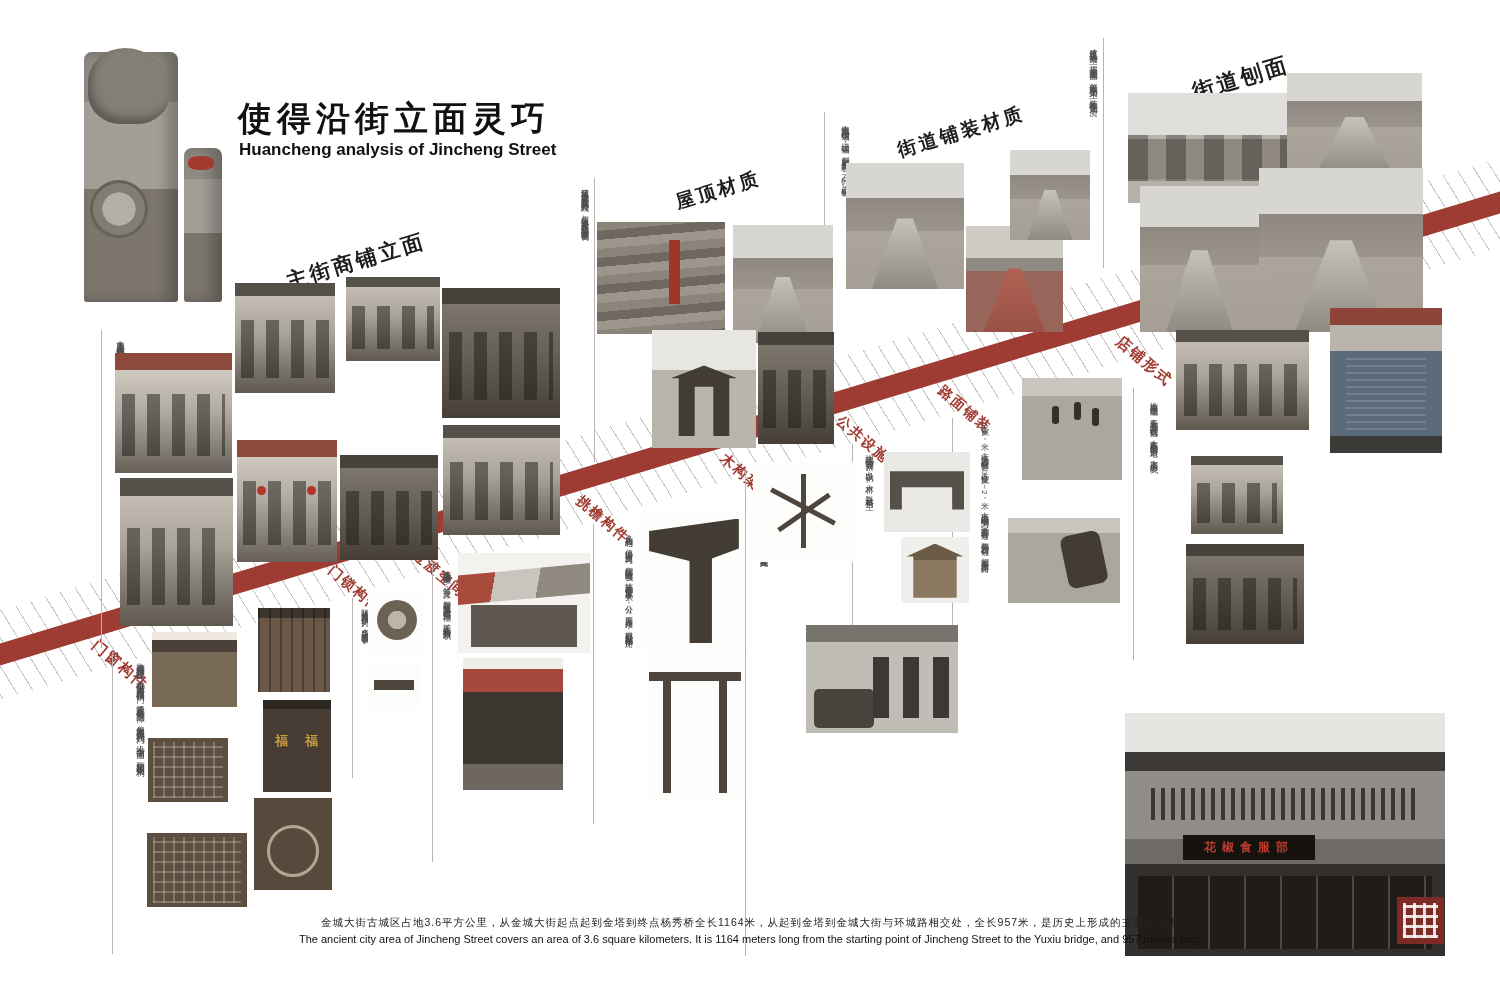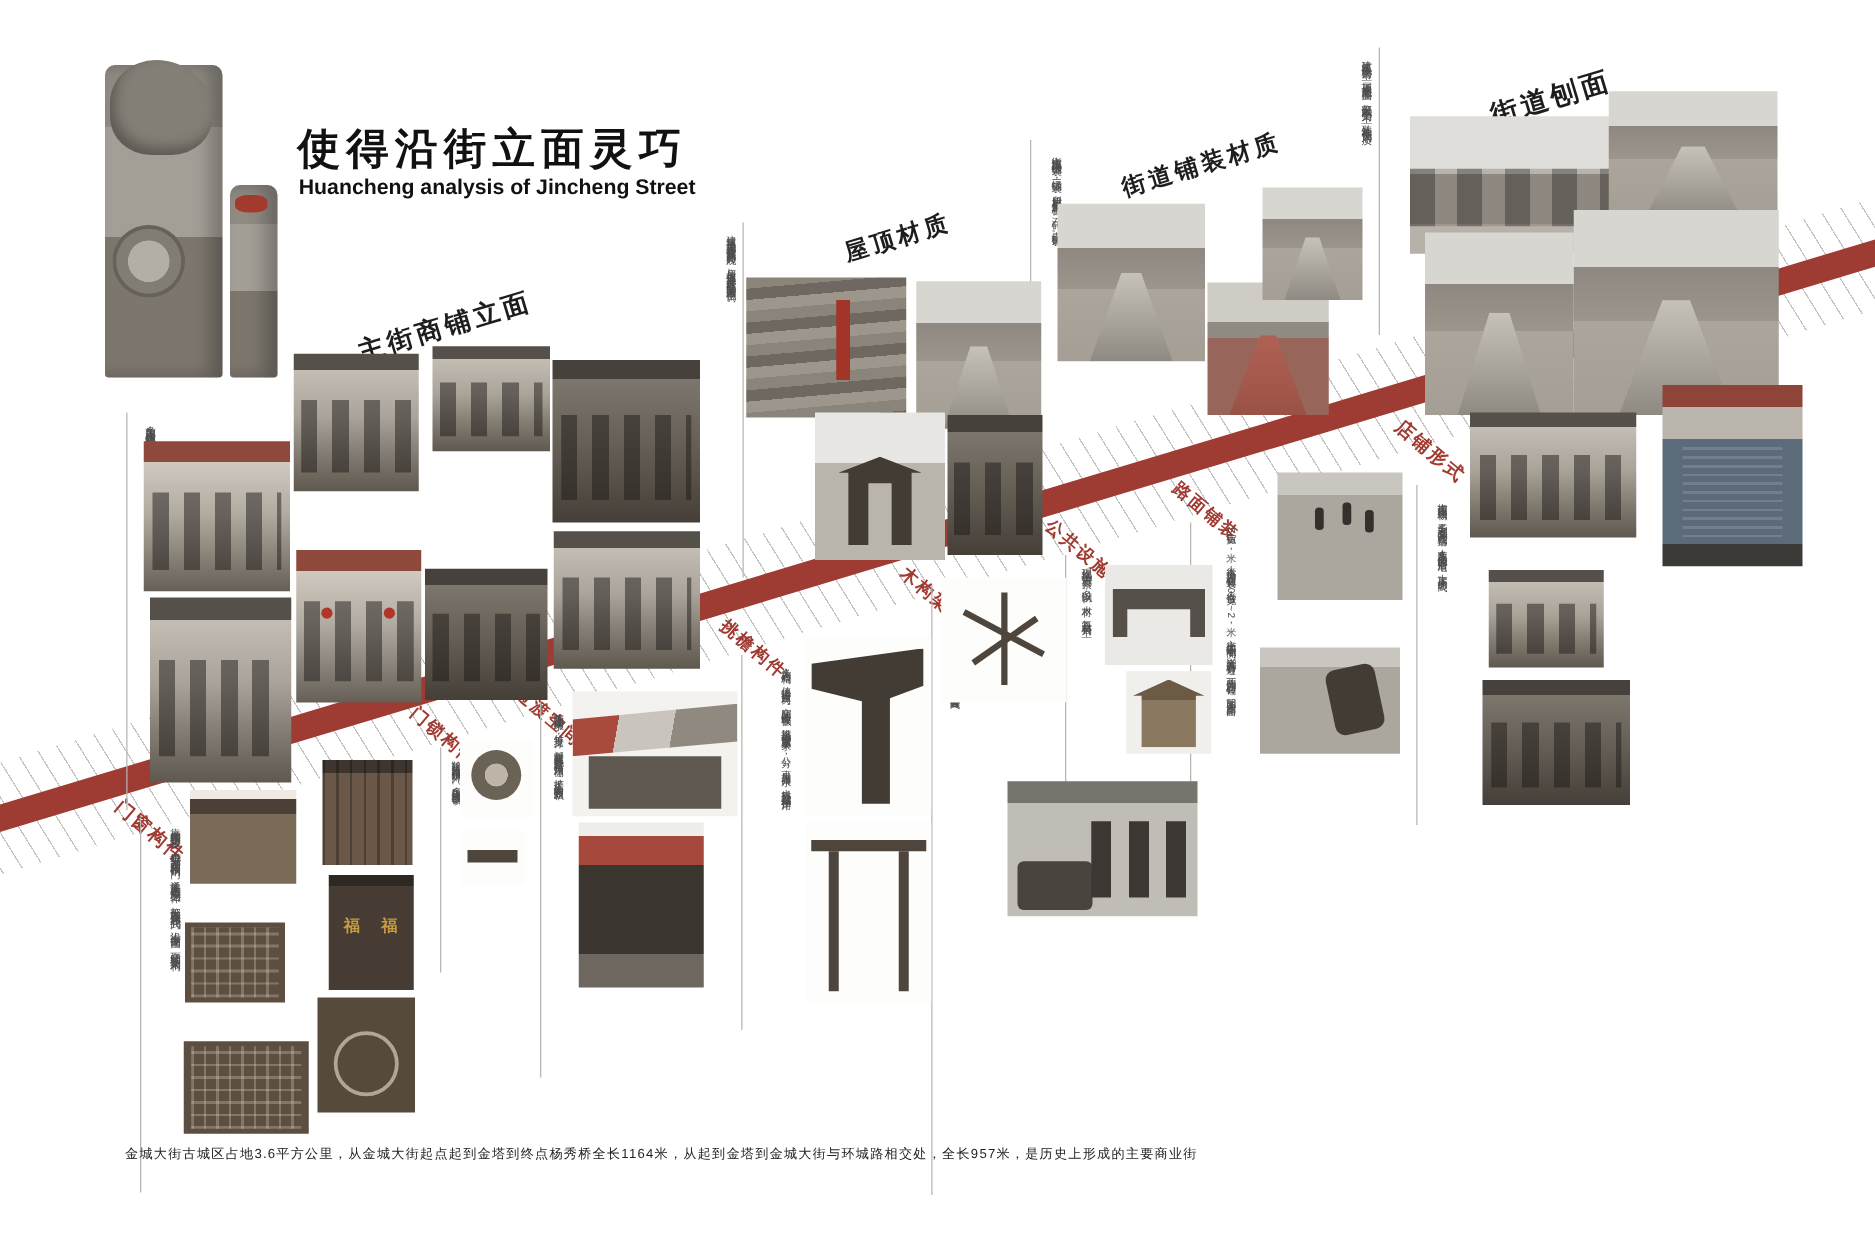--- a/index.html
+++ b/index.html
@@ -105,21 +105,21 @@
   .sign{position:absolute;left:58px;top:122px;width:132px;height:25px;background:#16130f;color:#c23a2c;
         font-size:12px;font-weight:bold;letter-spacing:6px;display:flex;align-items:center;justify-content:center;}
   .doors{position:absolute;left:4%;right:4%;bottom:3%;height:30%;
         background:repeating-linear-gradient(90deg,#1f1c1a 0 34px,#4a4641 34px 36px);}
   .seal{position:absolute;left:272px;top:184px;width:47px;height:47px;background:#7d2b26;}
   .seal::after{content:"";position:absolute;inset:6px;
         background:repeating-linear-gradient(0deg,rgba(255,255,255,.85) 0 3px,transparent 3px 10px),
                    repeating-linear-gradient(90deg,rgba(255,255,255,.85) 0 3px,transparent 3px 10px);}
 
   
-  .footer{position:absolute;left:100px;top:916px;width:1300px;text-align:left;}
+  .footer{position:absolute;left:100px;top:916px;width:1300px;text-align:center;}
   .f-zh{font-size:10.5px;color:#222;letter-spacing:1px;}
   .f-en{font-size:11px;color:#111;margin-top:3px;}
 </style>
 </head>
 <body>
 
 <div class="poster">
 
   <div class="band-wrap">
     <div class="band-ticks"></div>
@@ -259,18 +259,25 @@
   <div class="ph lattice" style="left:148px;top:738px;width:80px;height:64px;"></div>
   <div class="ph darkdoor" style="left:263px;top:700px;width:68px;height:92px;">
     <span class="fu" style="left:12px;top:32px;">福</span>
     <span class="fu" style="left:42px;top:32px;">福</span>
   </div>
   <div class="ph lattice" style="left:147px;top:833px;width:100px;height:74px;"></div>
   <div class="ph circledoor" style="left:254px;top:798px;width:78px;height:92px;">
     <div class="circ"></div>
   </div>
 
+  <div class="ph bw" style="left:1125px;top:713px;width:320px;height:243px;">
+    <div class="rail"></div>
+    <div class="sign">花椒食服部</div>
+    <div class="doors"></div>
+    <div class="seal"></div>
+  </div>
 
   <div class="footer">
     <div class="f-zh">金城大街古城区占地3.6平方公里，从金城大街起点起到金塔到终点杨秀桥全长1164米，从起到金塔到金城大街与环城路相交处，全长957米，是历史上形成的主要商业街</div>
+    <div class="f-en">The ancient city area of Jincheng Street covers an area of 3.6 square kilometers. It is 1164 meters long from the starting point of Jincheng Street to the Yuxiu bridge, and 957 meters long</div>
   </div>
 
 </div>
 
 </body></html>

